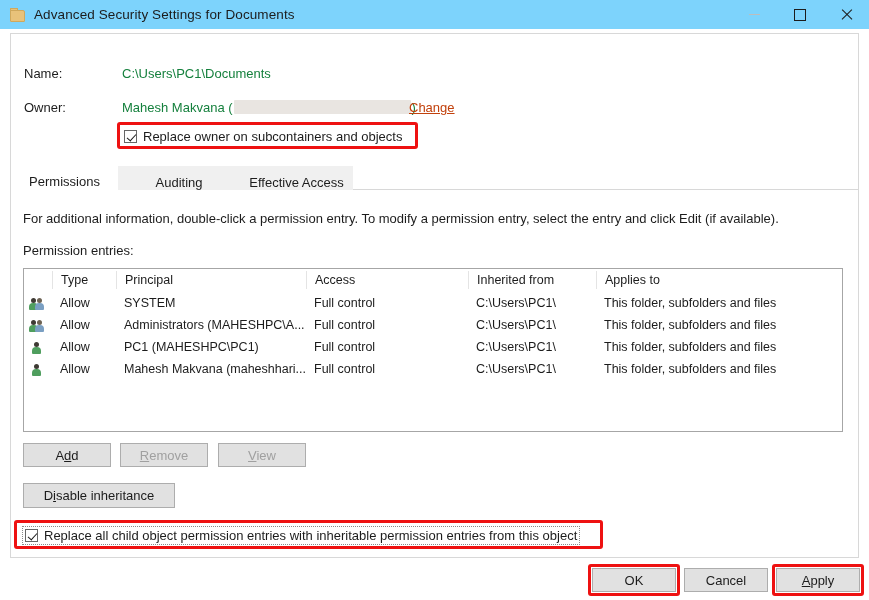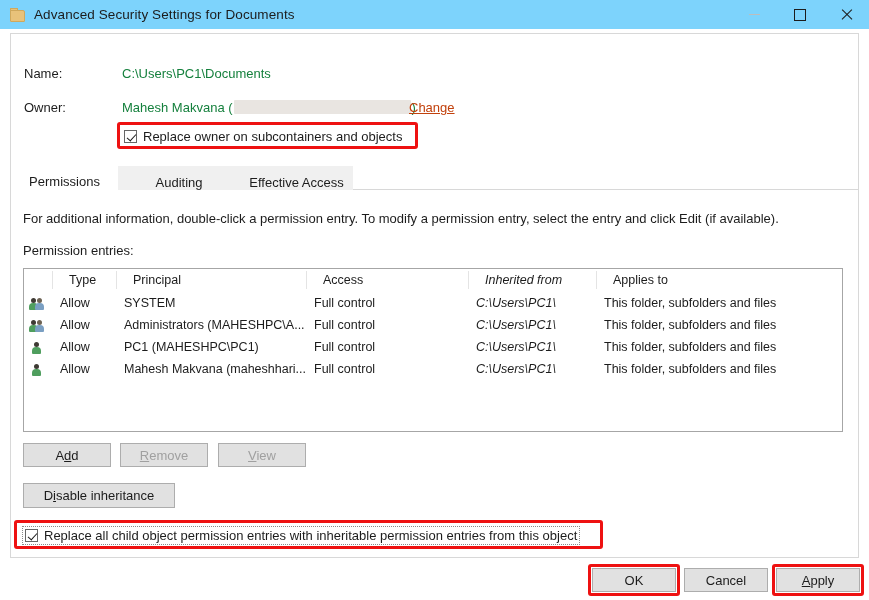--- a/index.html
+++ b/index.html
@@ -259,21 +259,21 @@
   }
   .perm-head {
     display: flex;
     height: 22px;
     align-items: center;
     border-bottom: 1px solid #ffffff;
   }
   .perm-head .hcell {
     font-size: 12.5px;
     color: #1c1c1c;
-    padding-left: 16px;
+    padding-left: 8px;
     box-sizing: border-box;
     border-left: 1px solid #e4e4e4;
     height: 18px;
     line-height: 18px;
   }
   .perm-head .hcell.first { border-left: none; }
   .perm-row {
     display: flex;
     height: 22px;
     align-items: center;
@@ -284,21 +284,21 @@
     padding-left: 8px;
     box-sizing: border-box;
     overflow: hidden;
     white-space: nowrap;
     text-overflow: clip;
   }
   .c-icon     { width: 28px; flex: none; padding-left: 4px !important; }
   .c-type     { width: 64px; flex: none; }
   .c-principal{ width: 190px; flex: none; }
   .c-access   { width: 162px; flex: none; }
-  .c-inherit  { width: 128px; flex: none; font-style: italic; }
+  .c-inherit  { width: 128px; flex: none; }
   .c-applies  { width: 244px; flex: none; }
 
   
   .ico {
     position: relative;
     width: 17px; height: 15px;
     display: inline-block;
   }
   .ico .p1, .ico .p2 {
     position: absolute;

